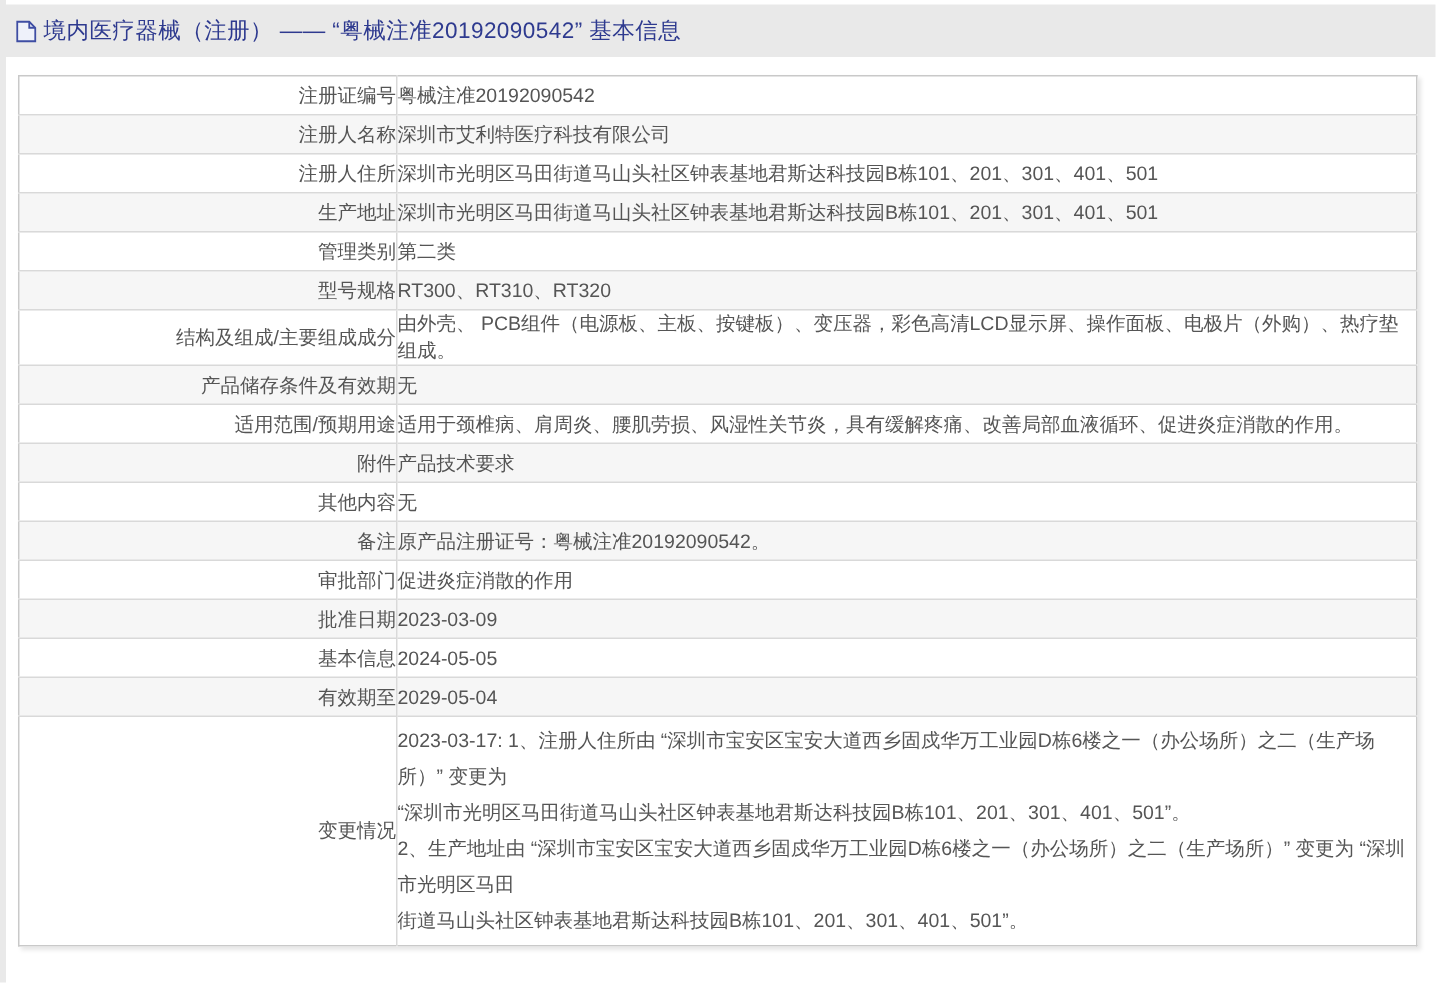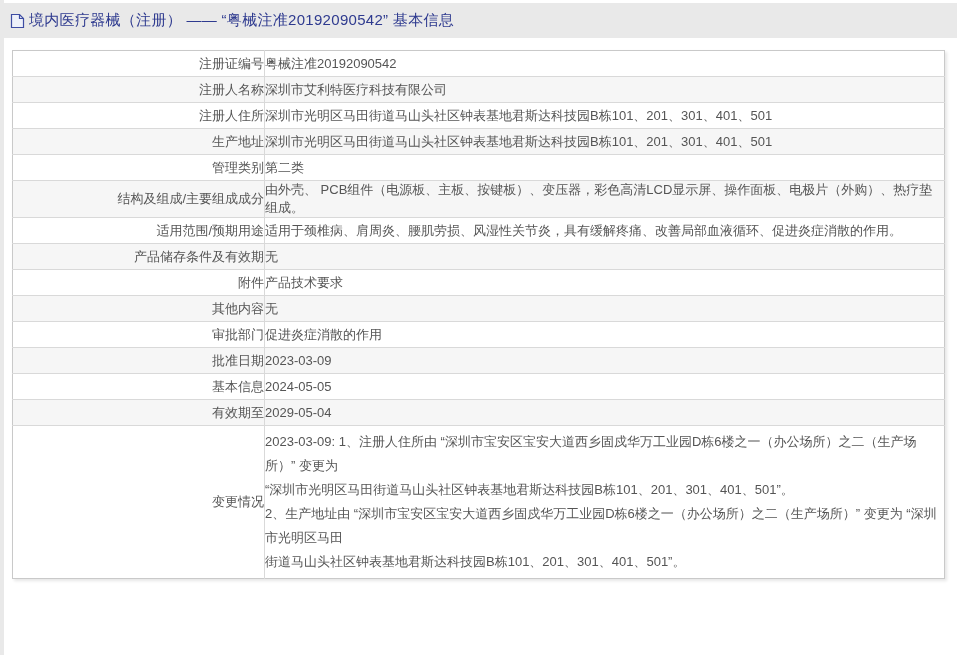--- a/index.html
+++ b/index.html
@@ -103,59 +103,67 @@
         </tr>
         <tr>
           <td class="label-cell"><span>生产地址</span></td>
           <td class="value-cell"><span>深圳市光明区马田街道马山头社区钟表基地君斯达科技园B栋101、201、301、401、501</span></td>
         </tr>
         <tr>
           <td class="label-cell"><span>管理类别</span></td>
           <td class="value-cell"><span>第二类</span></td>
         </tr>
         <tr>
+          <td class="label-cell"><span>型号规格</span></td>
+          <td class="value-cell"><span>RT300、RT310、RT320</span></td>
+        </tr>
+        <tr>
           <td class="label-cell"><span>结构及组成/主要组成成分</span></td>
           <td class="value-cell"><span>由外壳、 PCB组件（电源板、主板、按键板）、变压器，彩色高清LCD显示屏、操作面板、电极片（外购）、热疗垫组成。</span></td>
         </tr>
         <tr>
+          <td class="label-cell"><span>产品储存条件及有效期</span></td>
+          <td class="value-cell"><span>无</span></td>
+        </tr>
+        <tr>
           <td class="label-cell"><span>适用范围/预期用途</span></td>
           <td class="value-cell"><span>适用于颈椎病、肩周炎、腰肌劳损、风湿性关节炎，具有缓解疼痛、改善局部血液循环、促进炎症消散的作用。</span></td>
-        </tr>
-        <tr>
-          <td class="label-cell"><span>产品储存条件及有效期</span></td>
-          <td class="value-cell"><span>无</span></td>
         </tr>
         <tr>
           <td class="label-cell"><span>附件</span></td>
           <td class="value-cell"><span>产品技术要求</span></td>
         </tr>
         <tr>
           <td class="label-cell"><span>其他内容</span></td>
           <td class="value-cell"><span>无</span></td>
+        </tr>
+        <tr>
+          <td class="label-cell"><span>备注</span></td>
+          <td class="value-cell"><span>原产品注册证号：粤械注准20192090542。</span></td>
         </tr>
         <tr>
           <td class="label-cell"><span>审批部门</span></td>
           <td class="value-cell"><span>促进炎症消散的作用</span></td>
         </tr>
         <tr>
           <td class="label-cell"><span>批准日期</span></td>
           <td class="value-cell"><span>2023-03-09</span></td>
         </tr>
         <tr>
           <td class="label-cell"><span>基本信息</span></td>
           <td class="value-cell"><span>2024-05-05</span></td>
         </tr>
         <tr>
           <td class="label-cell"><span>有效期至</span></td>
           <td class="value-cell"><span>2029-05-04</span></td>
         </tr>
         <tr class="change-row">
           <td class="label-cell"><span>变更情况</span></td>
           <td class="value-cell">
-            <div>2023-03-09: 1、注册人住所由 “深圳市宝安区宝安大道西乡固戍华万工业园D栋6楼之一（办公场所）之二（生产场所）” 变更为</div>
+            <div>2023-03-17: 1、注册人住所由 “深圳市宝安区宝安大道西乡固戍华万工业园D栋6楼之一（办公场所）之二（生产场所）” 变更为</div>
             <div>“深圳市光明区马田街道马山头社区钟表基地君斯达科技园B栋101、201、301、401、501”。</div>
             <div>2、生产地址由 “深圳市宝安区宝安大道西乡固戍华万工业园D栋6楼之一（办公场所）之二（生产场所）” 变更为 “深圳市光明区马田</div>
             <div>街道马山头社区钟表基地君斯达科技园B栋101、201、301、401、501”。</div>
           </td>
         </tr>
       </tbody>
   </table>
 </div>
 
 </body></html>

